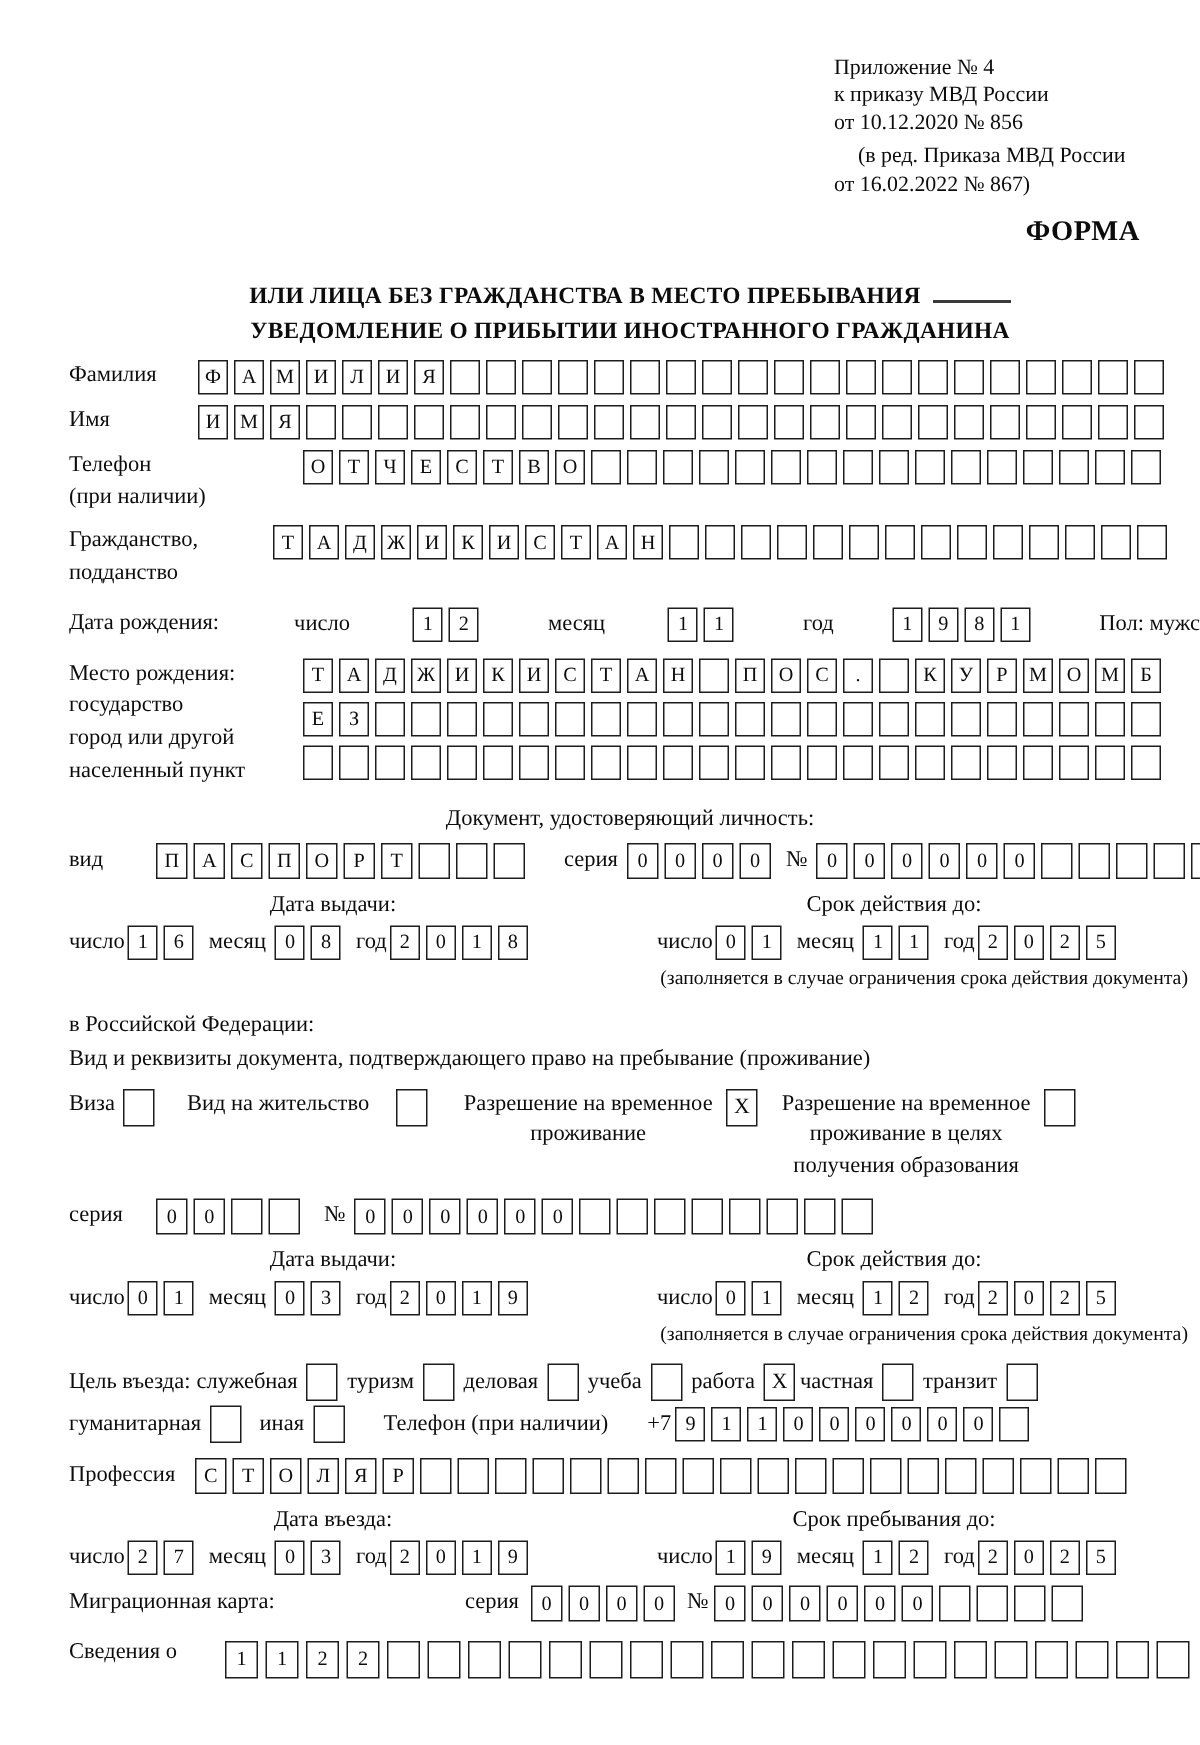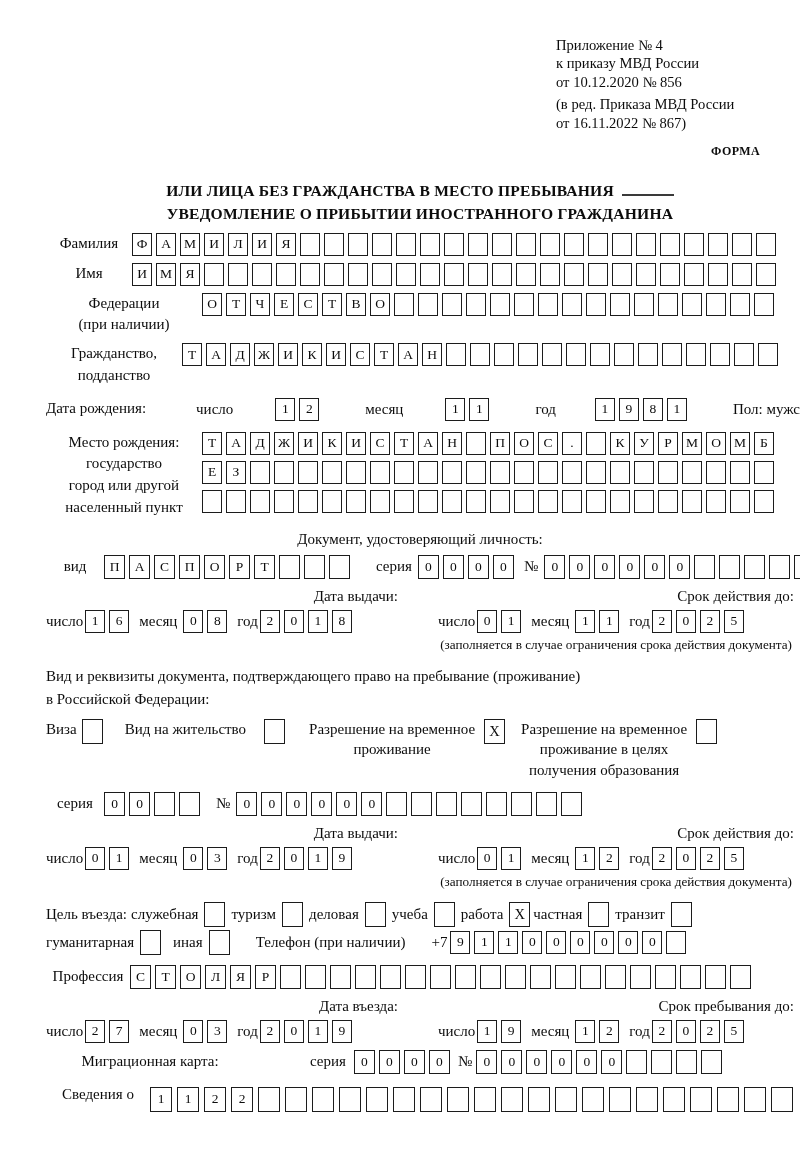--- a/index.html
+++ b/index.html
@@ -1,32 +1,32 @@
 <!DOCTYPE html>
 <html><head>
 <meta charset="utf-8">
 <style>
   html,body { margin:0; padding:0; background:#fff; }
   body { width:800px; font-family:"Liberation Serif", serif; color:#0c0c0c; font-size:15px; }
   .page { box-sizing:border-box; width:800px; min-height:1163px; padding:36px 6px 30px 46px; }
 
   
   .annex { margin-left:510px; line-height:1.26; font-size:14.6px; }
-  .annex .ed { margin-top:4px; }
-  .form-label { margin-top:12px; text-align:right; padding-right:34px; font-weight:bold; font-size:12px; letter-spacing:.4px; }
+  .annex .ed { margin-top:4px;margin-left:16px; }
+  .form-label { margin-top:12px; text-align:right; padding-right:34px; font-weight:bold; font-size:19px; letter-spacing:.4px; }
 
   .title { margin-top:20px; text-align:center; font-weight:bold; font-size:15.6px; line-height:1.5; letter-spacing:.2px; }
   .title-underline { display:inline-block; width:52px; border-bottom:2.2px solid #3a3a3a; height:.85em; margin-left:8px; }
 
   .section-heading { margin-top:26px; margin-bottom:16px; font-weight:bold; font-size:14.8px; letter-spacing:.2px; }
 
   
   .frow { display:flex; align-items:center; margin-top:7px; }
   .frow.top { align-items:flex-start; }
-  .flabel { flex:none; line-height:1.45;text-align:center; }
+  .flabel { flex:none; line-height:1.45; }
   .w86 { width:86px; } .w136 { width:136px; } .w156 { width:156px; } .w104 { width:104px; } .w84 { width:84px; }
 
   .cells { display:flex; flex:none; }
   .cell { box-sizing:border-box; flex:none; width:20px; height:23px; margin-right:4px;
           border:1.7px solid #1c1c1c; display:inline-flex; align-items:center; justify-content:center;
           font-size:13.5px; background:#fff; }
   .cells.lg .cell { width:22px; height:25px; margin-right:5px; }
   .cells.md .cell { width:21px; height:24px; margin-right:4px; }
   .stack > .cells { margin-bottom:6px; }
   .stack > .cells:last-child { margin-bottom:0; }
@@ -37,21 +37,21 @@
   .sub { flex:none; margin:0 6px; }
   .sub.first { margin-left:0; }
 
   .center-bold { text-align:center; font-weight:normal; margin-top:12px; font-size:15px; }
 
   
   .datecols { display:flex; margin-top:9px; }
   .dc { }
   .dc-left { width:352px; }
   .dc-right { width:396px; }
-  .dc-head { text-align:right; margin-bottom:5px; }
+  .dc-head { text-align:center; margin-bottom:5px; }
   .dc-row { display:flex; align-items:center; }
   .note { text-align:right; font-size:13.2px; margin-top:4px; padding-right:2px; }
 
   .para { margin-top:12px; line-height:1.55; }
 
   
   .opts { display:flex; align-items:flex-start; margin-top:8px; }
   .opt { display:flex; align-items:flex-start; }
   .opt .ol { line-height:1.35; }
   .opt .ol.c { text-align:center; }
@@ -62,21 +62,21 @@
 </head>
 <body>
 
 <div class="page">
 
   <div class="annex">
     <div>Приложение № 4</div>
     <div>к приказу МВД России</div>
     <div>от 10.12.2020 № 856</div>
     <div class="ed">(в ред. Приказа МВД России</div>
-    <div>от 16.11.2022 № 867)</div>
+    <div>от 16.02.2022 № 867)</div>
   </div>
 
   <div class="form-label">ФОРМА</div>
 
   <div class="title">
     <div>
       <span>ИЛИ ЛИЦА БЕЗ ГРАЖДАНСТВА В МЕСТО ПРЕБЫВАНИЯ</span><span class="title-underline"></span>
     </div>
     <div>УВЕДОМЛЕНИЕ О ПРИБЫТИИ ИНОСТРАННОГО ГРАЖДАНИНА</div>
   </div>
@@ -143,21 +143,21 @@
         <span class="cell"></span>
         <span class="cell"></span>
         <span class="cell"></span>
         <span class="cell"></span>
         <span class="cell"></span>
       </span>
   </div>
 
   <div class="frow top">
     <span class="flabel w156">
-      <span>Федерации</span><br>
+      <span>Телефон</span><br>
       <span>(при наличии)</span>
     </span>
     <span class="cells">
         <span class="cell">О</span>
         <span class="cell">Т</span>
         <span class="cell">Ч</span>
         <span class="cell">Е</span>
         <span class="cell">С</span>
         <span class="cell">Т</span>
         <span class="cell">В</span>
@@ -410,22 +410,22 @@
             <span class="cell">0</span>
             <span class="cell">2</span>
             <span class="cell">5</span>
           </span>
       </div>
     </div>
   </div>
   <div class="note">(заполняется в случае ограничения срока действия документа)</div>
 
   <div class="para">
+    <div>в Российской Федерации:</div>
     <div>Вид и реквизиты документа, подтверждающего право на пребывание (проживание)</div>
-    <div>в Российской Федерации:</div>
   </div>
 
   <div class="opts">
     <div class="opt">
       <span class="ol">Виза</span>
       <span class="cb" style="margin-left:5px;"></span>
     </div>
     <div class="opt" style="margin-left:22px;">
       <span class="ol">Вид на жительство</span>
       <span class="cb" style="margin-left:18px;"></span>

